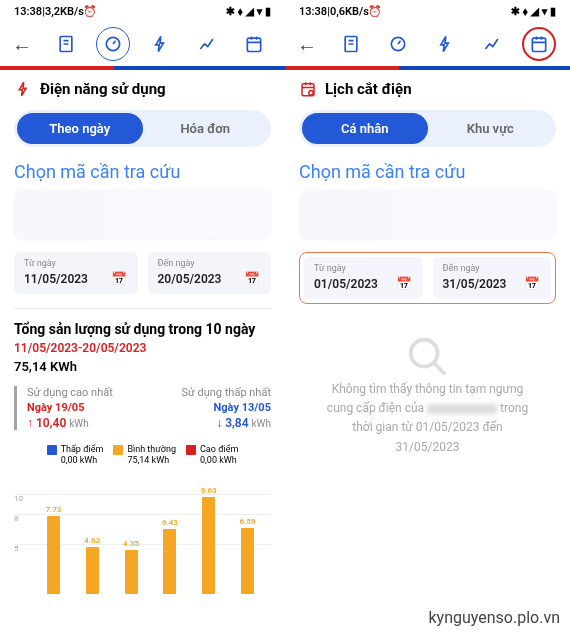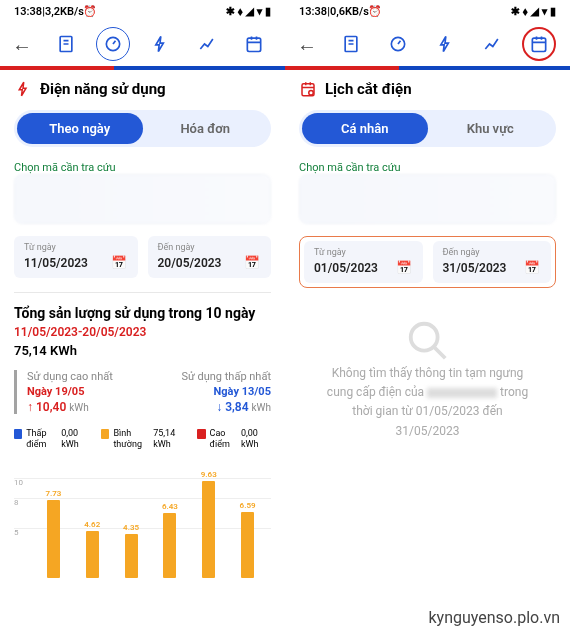--- a/index.html
+++ b/index.html
@@ -16,21 +16,21 @@
   .nav-icon.circled { border: 2px solid #d92020; background: #fff; }
   .stripe { height: 4px; display: flex; }
   .stripe div:first-child { flex: 0.4; background: #d92020; }
   .stripe div:last-child { flex: 0.6; background: #1046c0; }
   .content { padding: 10px 14px; }
   .sect-head { display: flex; align-items: center; gap: 8px; font-weight: 700; font-size: 15px; margin-bottom: 12px; }
   .sect-head svg, .sect-icon { color: #d92020; }
   .seg { display: flex; background: #eaf0fe; border-radius: 22px; padding: 3px; margin-bottom: 14px; }
   .seg-btn { flex: 1; text-align: center; padding: 8px; font-size: 13px; font-weight: 600; border-radius: 20px; color: #666; }
   .seg-btn.on { background: #2358d6; color: #fff; }
-  .label-sm { font-size: 11px; color: #15803d; }
+  .label-sm { font-size: 18px; color: #3b82f6; margin-bottom: 8px; }
   .blur-box { border: 1px solid #e0e5f0; border-radius: 8px; padding: 12px; margin-bottom: 12px; min-height: 50px; background: linear-gradient(90deg, #eef2fb, #f5f7fd); filter: blur(1px); position: relative; opacity: 0.5;}
   .date-row { display: flex; gap: 10px; }
   .date-row.hl { border: 1.5px solid #e97a4a; border-radius: 8px; padding: 4px; }
   .date-box { flex: 1; background: #f3f5fb; border-radius: 6px; padding: 6px 10px 8px; }
   .date-lbl { font-size: 9px; color: #888; margin-bottom: 3px; }
   .date-val-row { display: flex; justify-content: space-between; align-items: center; }
   .date-val { font-size: 12px; font-weight: 600; color: #222; }
   .cal-ico { color: #2358d6; font-size: 13px; }
   .hr { border: none; border-top: 1px solid #e8e8e8; margin: 14px 0 12px; }
   .summary-title { font-size: 14px; font-weight: 700; margin-bottom: 4px; }
@@ -42,21 +42,21 @@
   .stat-date { font-size: 11px; font-weight: 700; margin: 2px 0; }
   .stat-date.r { color: #d92020; }
   .stat-date.b { color: #2358d6; }
   .stat-v { font-size: 12px; font-weight: 600; display: flex; align-items: center; gap: 3px; }
   .stat-v.r { color: #d92020; }
   .stat-v.b { color: #2358d6; }
   .stat-unit { color: #888; font-weight: 400; font-size: 10px; }
   .legend { display: flex; justify-content: center; gap: 10px; margin: 14px 0 8px; font-size: 9px; }
   .leg-item { display: flex; align-items: flex-start; gap: 4px; }
   .leg-sq { width: 10px; height: 10px; border-radius: 1px; margin-top: 1px; }
-  .leg-txt { display: flex; line-height: 1.2; }
+  .leg-txt { display: flex; flex-direction: column; line-height: 1.2; }
   .chart { position: relative; height: 120px; padding-left: 16px; }
   .grid-line { position: absolute; left: 0; right: 0; border-top: 1px solid #eee; }
   .y-lbl { position: absolute; left: 0; font-size: 8px; color: #aaa; }
   .bars { position: absolute; left: 20px; right: 4px; bottom: 0; top: 0; display: flex; align-items: flex-end; justify-content: space-around; }
   .bar-wrap { display: flex; flex-direction: column; align-items: center; width: 100%; }
   .bar-lbl { font-size: 8px; color: #f5a623; font-weight: 600; margin-bottom: 2px; }
   .bar { width: 13px; background: #f5a623; border-radius: 1px; }
   .empty-state { text-align: center; padding: 30px 20px; color: #aaa; display: flex; flex-direction: column; align-items: center;}
   .empty-txt { font-size: 12px; line-height: 1.6; }
   .blur-word { display: inline-block; width: 70px; height: 10px; background: #ddd; filter: blur(2px); vertical-align: middle;}

